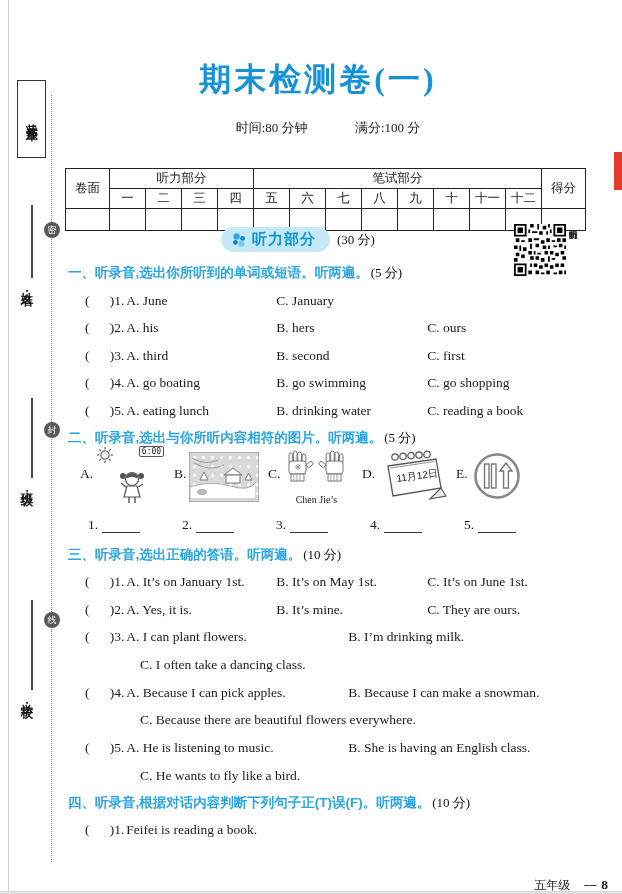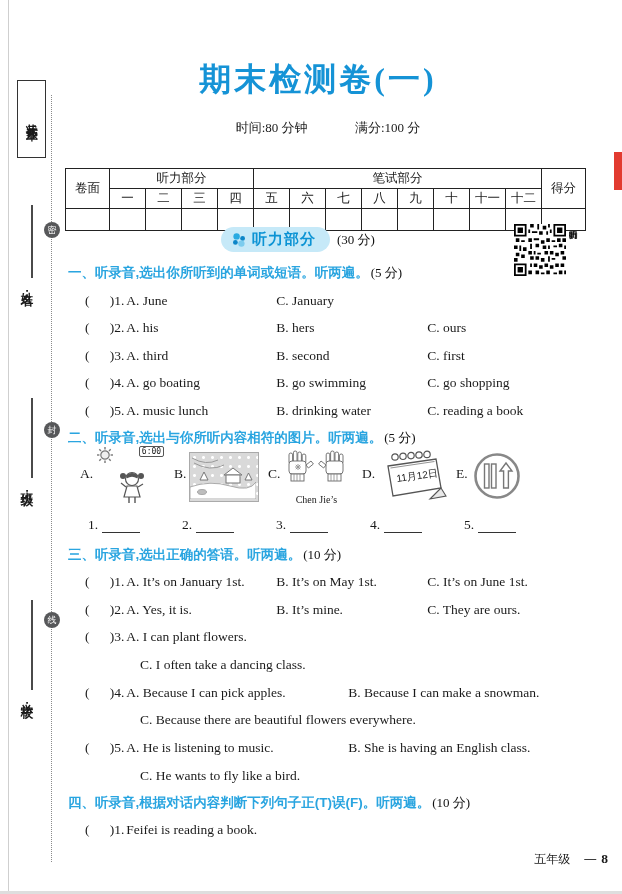--- a/index.html
+++ b/index.html
@@ -70,21 +70,21 @@
         background-image:radial-gradient(circle,#ffffff 1.2px,rgba(255,255,255,0) 1.7px);background-size:9px 9px;}
   .artB svg{position:absolute;left:0;top:0;}
   .artC{width:66px;text-align:center;margin-top:4px;}
   .artC .cap{font-size:10px;margin-top:0px;}
   .artD{margin-top:4px;}
   .artE{margin-top:4px;}
   .blanks{position:absolute;left:88px;top:517px;display:flex;font-size:13.5px;}
   .blanks .bcell{width:94px;display:flex;align-items:flex-end;}
   .bline{display:inline-block;width:38px;border-bottom:1.2px solid #333;height:13px;margin-left:4px;}
   
-  .footer{position:absolute;right:14px;top:851px;font-size:12px;font-family:"Liberation Sans",sans-serif;margin-left:16px;}
+  .footer{position:absolute;right:14px;top:877px;font-size:12px;font-family:"Liberation Sans",sans-serif;margin-left:16px;}
   .footer .dash{margin:0 5px 0 14px;}
   .footer strong{font-size:13.5px;font-family:"Liberation Serif",serif;}
 </style>
 </head>
 <body>
 
 <div class="page">
 
   <div class="edge-left"></div>
   <div class="edge-bottom"></div>
@@ -218,21 +218,21 @@
     <div class="item">
       <span class="bracket">(      )</span>
         <span class="num">4.</span>
       <span class="oa">A. go boating</span>
       <span class="ob">B. go swimming</span>
       <span class="oc">C. go shopping</span>
     </div>
     <div class="item">
       <span class="bracket">(      )</span>
         <span class="num">5.</span>
-      <span class="oa">A. music lunch</span>
+      <span class="oa">A. eating lunch</span>
       <span class="ob">B. drinking water</span>
       <span class="oc">C. reading a book</span>
     </div>
   </div>
 
   <div class="sec" style="top:428px;">
     <span class="h">
       <span>二、听录音,选出与你所听内容相符的图片。听两遍。</span><span class="pts">(5 分)</span>
     </span>
   </div>
@@ -401,20 +401,21 @@
       <span class="bracket">(      )</span>
         <span class="num">2.</span>
       <span class="oa" style="width:150px;">A. Yes, it is.</span>
       <span class="ob">B. It’s mine.</span>
       <span class="oc">C. They are ours.</span>
     </div>
     <div class="item wide" style="height:27.7px;">
       <span class="bracket">(      )</span>
         <span class="num">3.</span>
       <span class="oa">A. I can plant flowers.</span>
+      <span class="oc">B. I’m drinking milk.</span>
     </div>
     <div class="item cont" style="height:27.7px;">
       <span>C. I often take a dancing class.</span>
     </div>
     <div class="item wide" style="height:27.7px;">
       <span class="bracket">(      )</span>
         <span class="num">4.</span>
       <span class="oa">A. Because I can pick apples.</span>
       <span class="oc">B. Because I can make a snowman.</span>
     </div>

